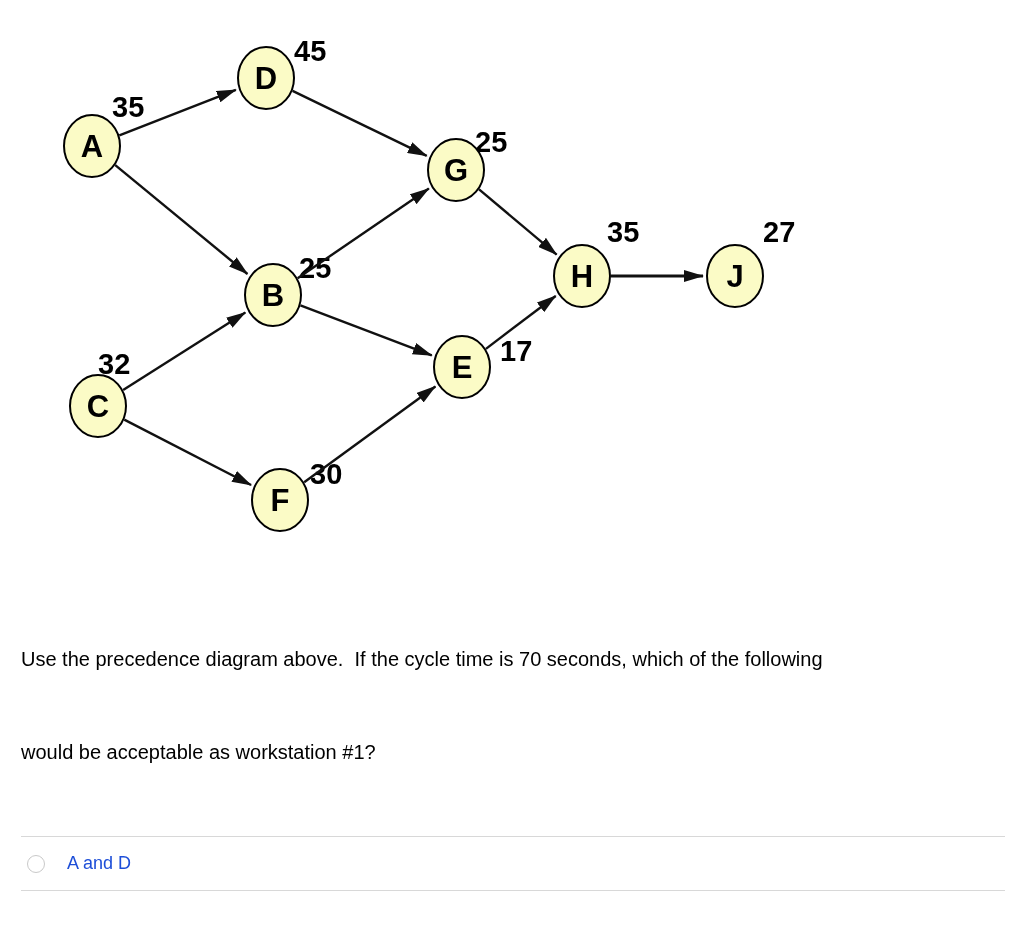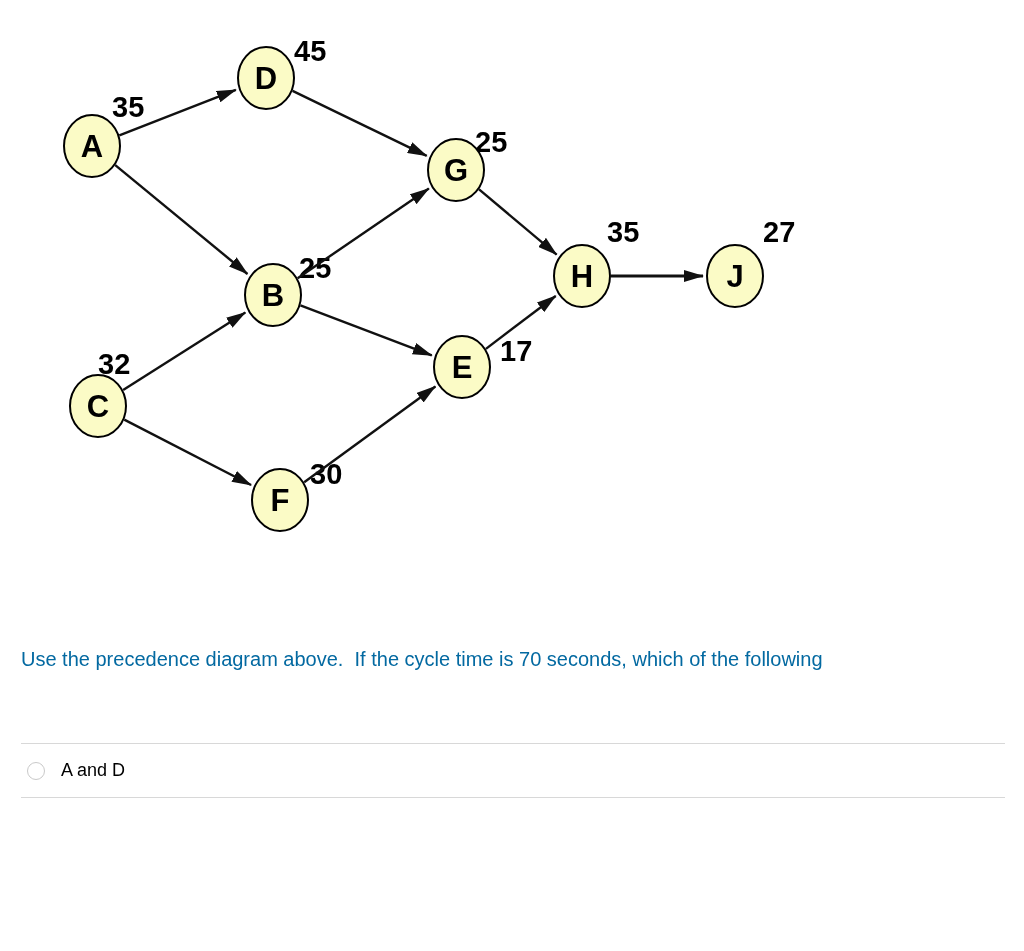--- a/index.html
+++ b/index.html
@@ -6,34 +6,34 @@
   body{
     width:1024px;height:951px;background:#ffffff;overflow:hidden;
     font-family:"Liberation Sans","DejaVu Sans",sans-serif;
   }
   .diagram-wrap{width:1024px;height:560px;}
   svg{display:block;}
   .time-label{font-family:"Liberation Sans","DejaVu Sans",sans-serif;font-weight:bold;font-size:29px;fill:#000000;}
   .node-letter{font-family:"Liberation Sans","DejaVu Sans",sans-serif;font-weight:bold;font-size:31px;fill:#000000;text-anchor:middle;}
   .question{
     margin:22px 14px 0 21px;
-    font-size:20px;line-height:31px;color:#0369a1;
+    font-size:20px;line-height:31px;color:#000000;
     white-space:pre-wrap;
   }
   .options{margin:37px 0 0 21px;width:984px;}
   .option-row{
     height:54px;border-top:1px solid #d8d8d8;
     display:flex;align-items:center;box-sizing:border-box;
     background:#ffffff;cursor:pointer;
   }
   .radio{
     width:16px;height:16px;border:1.5px solid #c9c9c9;border-radius:50%;
     background:#ffffff;margin-left:6px;flex:0 0 auto;box-sizing:content-box;
   }
-  .option-label{margin-left:16px;font-size:18px;color:#000000;}
+  .option-label{margin-left:22px;font-size:18px;color:#1d4ed8;}
 </style>
 </head>
 <body>
 
 <div class="diagram-wrap">
   <svg width="1024" height="560" viewBox="0 0 1024 560">
     <defs>
       <marker id="ah" markerUnits="userSpaceOnUse" markerWidth="20" markerHeight="12" refX="19" refY="6" orient="auto">
         <path d="M0,0 L20,6 L0,12 Z" fill="#111111"></path>
       </marker>
@@ -74,20 +74,21 @@
       <text x="462" y="378" class="node-letter">E</text>
       <ellipse cx="98" cy="406" rx="28" ry="31" fill="#FBFBC6" stroke="#000000" stroke-width="2"></ellipse>
       <text x="98" y="417" class="node-letter">C</text>
       <ellipse cx="280" cy="500" rx="28" ry="31" fill="#FBFBC6" stroke="#000000" stroke-width="2"></ellipse>
       <text x="280" y="511" class="node-letter">F</text>
     </svg>
 </div>
 
 <div class="question">
   <div>Use the precedence diagram above.  If the cycle time is 70 seconds, which of the following</div>
+  <div>would be acceptable as workstation #1?</div>
 </div>
 
 <div class="options">
     <div class="option-row">
       <span class="radio"></span>
       <span class="option-label">A and D</span>
     </div>
     <div class="option-row"></div>
   </div>
 

